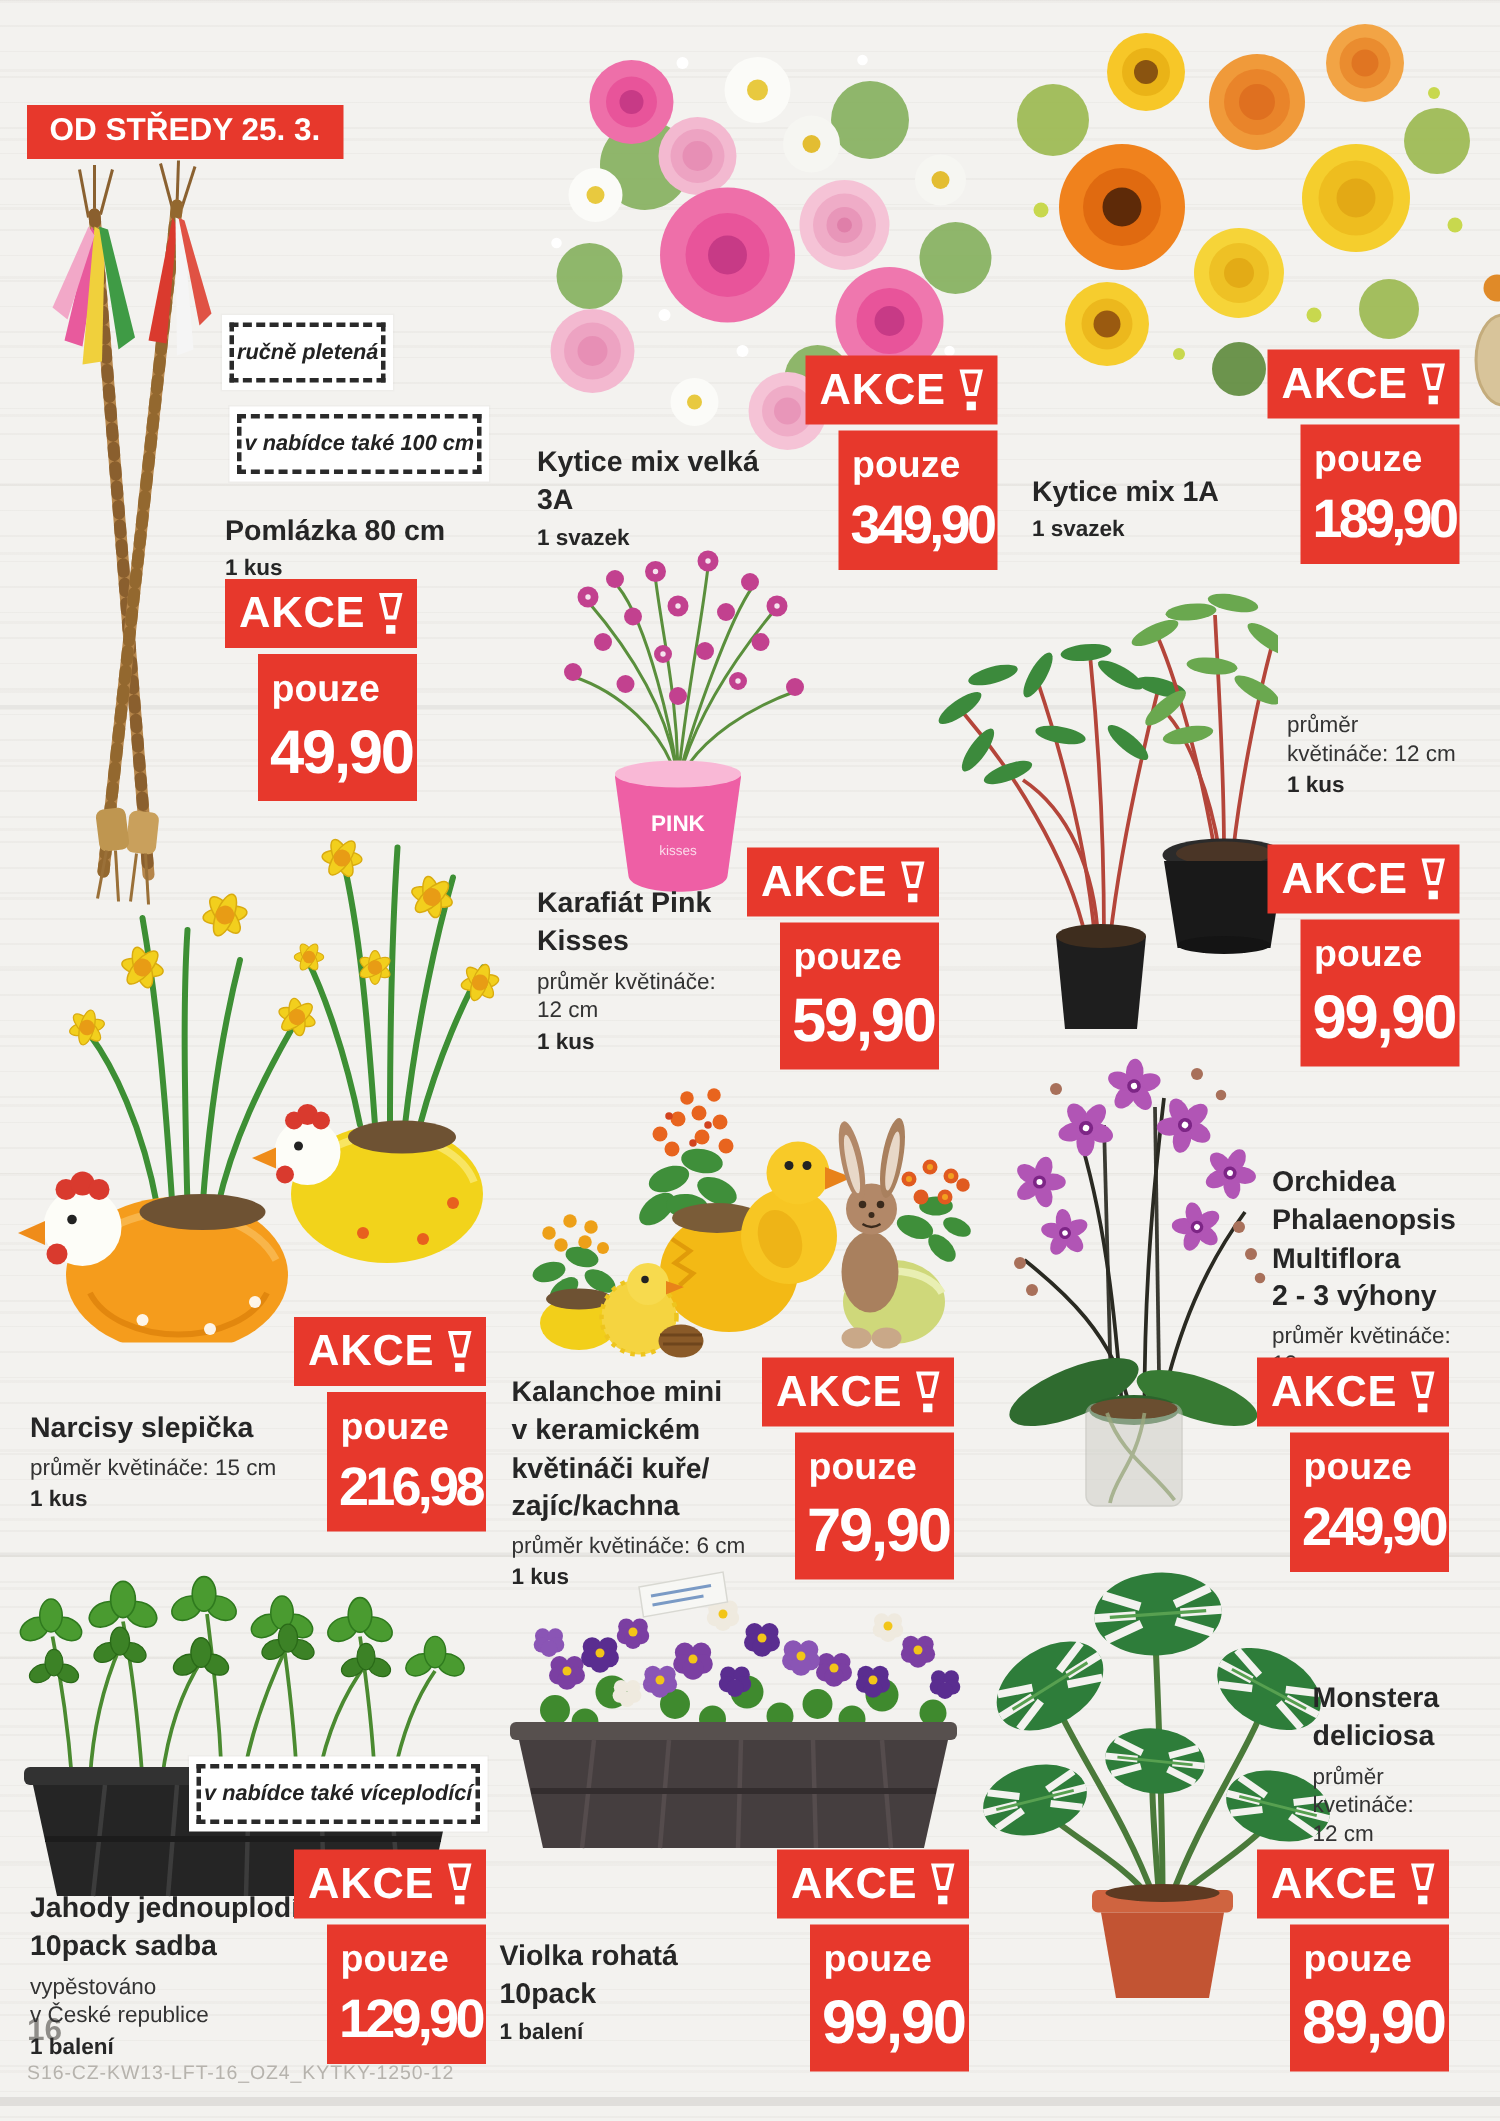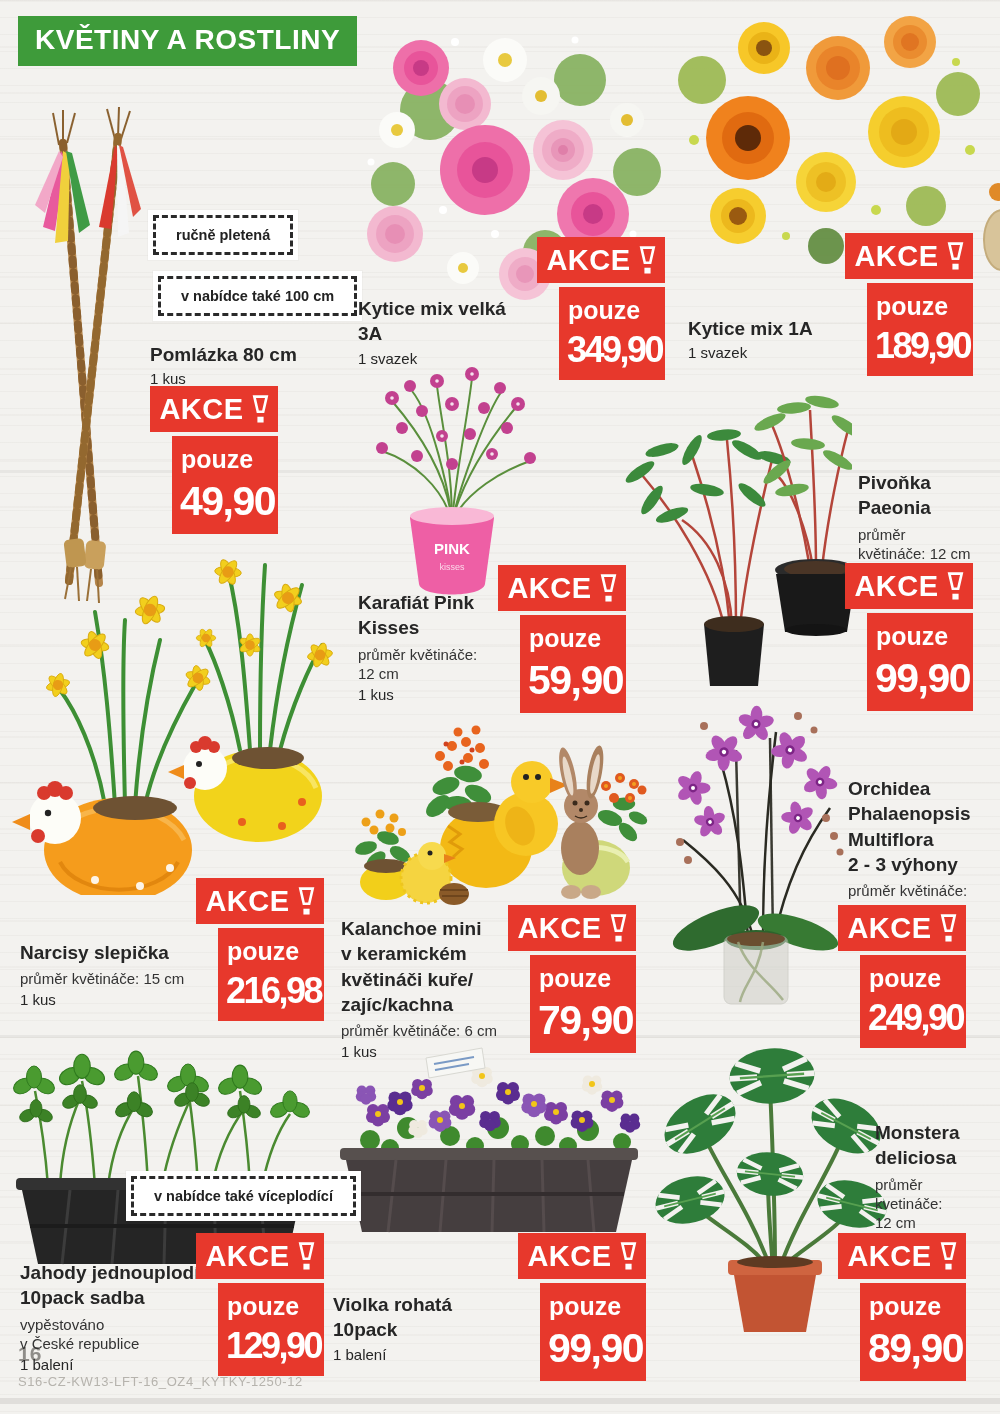--- a/index.html
+++ b/index.html
@@ -11,26 +11,26 @@
       #f3f2ef;
     font-family:"Liberation Sans","DejaVu Sans",sans-serif;color:#2a2a2a;
   }
   .abs{position:absolute;}
   .streak{position:absolute;left:0;width:100%;height:3px;background:rgba(90,80,70,0.07);}
   .title-banner{left:18px;top:16px;background:var(--green);color:#fff;font-weight:bold;
     font-size:28px;letter-spacing:.5px;padding:8px 17px 10px;z-index:3;}
   .date-banner{left:18px;top:70px;background:var(--red);color:#fff;font-weight:bold;
     font-size:21px;padding:5px 15px 7px;z-index:3;}
   .note{background:#fff;padding:5px;z-index:4;box-shadow:0 0 0 1px rgba(0,0,0,0.02);}
-  .note-inner{border:3px dashed #2a2a2a;padding:9px 20px;font-weight:bold;font-size:14.5px;
-    white-space:nowrap;color:#222;}
+  .note-inner{border:3px dashed #2a2a2a;padding:9px 2px;font-weight:bold;font-size:14.5px;
+    white-space:nowrap;color:#222;font-style:italic;}
   .ptext{z-index:4;}
   .pname{font-weight:bold;font-size:19px;line-height:1.33;color:#262626;white-space:pre-line;}
   .pspec{font-size:15px;line-height:1.28;color:#333;white-space:pre-line;margin-top:4px;}
-  .punit{font-size:15px;font-weight:normal;color:#262626;margin-top:3px;}
+  .punit{font-size:15px;font-weight:bold;color:#262626;margin-top:3px;}
   .badge{width:128px;z-index:5;}
   .akce-box{height:46px;background:var(--red);display:flex;align-items:center;justify-content:center;gap:8px;}
   .akce-text{color:#fff;font-weight:bold;font-size:29px;letter-spacing:.5px;}
   .excl{width:17px;height:30px;}
   .price-box{background:var(--red);margin-top:4px;padding:9px 5px 12px 8px;margin-left:22px;}
   .pouze{color:#fff;font-weight:bold;font-size:25px;line-height:1;margin:2px 0 9px 1px;}
   .price{color:#fff;font-weight:bold;font-size:41px;line-height:1;letter-spacing:-1.5px;}
   .price.long{font-size:36px;letter-spacing:-2.5px;}
   .img{z-index:1;}
   .page-num{left:18px;top:1342px;font-size:21px;font-weight:bold;color:#8f8d89;z-index:3;text-align:right;}
@@ -38,21 +38,21 @@
 </style>
 </head>
 <body>
 
 <div class="page" style="--red:#e7382c;--green:#3e9b3a;">
 
   <div class="streak" style="top:470px"></div>
   <div class="streak" style="top:1035px"></div>
   <div class="streak" style="top:1398px;height:6px;background:rgba(90,80,70,0.12)"></div>
 
-  <div class="abs title-banner">KVĚTINY A ROSTLINY</div>
+  <div class="abs date-banner">OD STŘEDY 25. 3.</div>
 
   <svg class="abs img" style="left:5px;top:105px" width="165" height="505" viewBox="0 0 165 505">
     <g stroke="#8a6130" stroke-width="2">
         <line x1="54" y1="40" x2="48" y2="8"></line>
         <line x1="58" y1="38" x2="58" y2="5"></line>
         <line x1="62" y1="38" x2="70" y2="8"></line>
         <line x1="110" y1="34" x2="102" y2="4"></line>
         <line x1="113" y1="32" x2="114" y2="2"></line>
         <line x1="116" y1="34" x2="125" y2="6"></line>
       </g>
@@ -694,22 +694,20 @@
 
   <div class="abs ptext" style="left:358px;top:590px;width:160px">
     <div class="pname">Karafiát Pink
 Kisses</div>
     <div class="pspec">průměr květináče:
 12 cm</div>
     <div class="punit">1 kus</div>
   </div>
 
   <div class="abs ptext" style="left:858px;top:470px;width:135px">
-    <div class="pname">Pivoňka
-Paeonia</div>
     <div class="pspec">průměr
 květináče: 12 cm</div>
     <div class="punit">1 kus</div>
   </div>
 
   <div class="abs ptext" style="left:20px;top:940px;width:230px">
     <div class="pname">Narcisy slepička</div>
     <div class="pspec">průměr květináče: 15 cm</div>
     <div class="punit">1 kus</div>
   </div>

